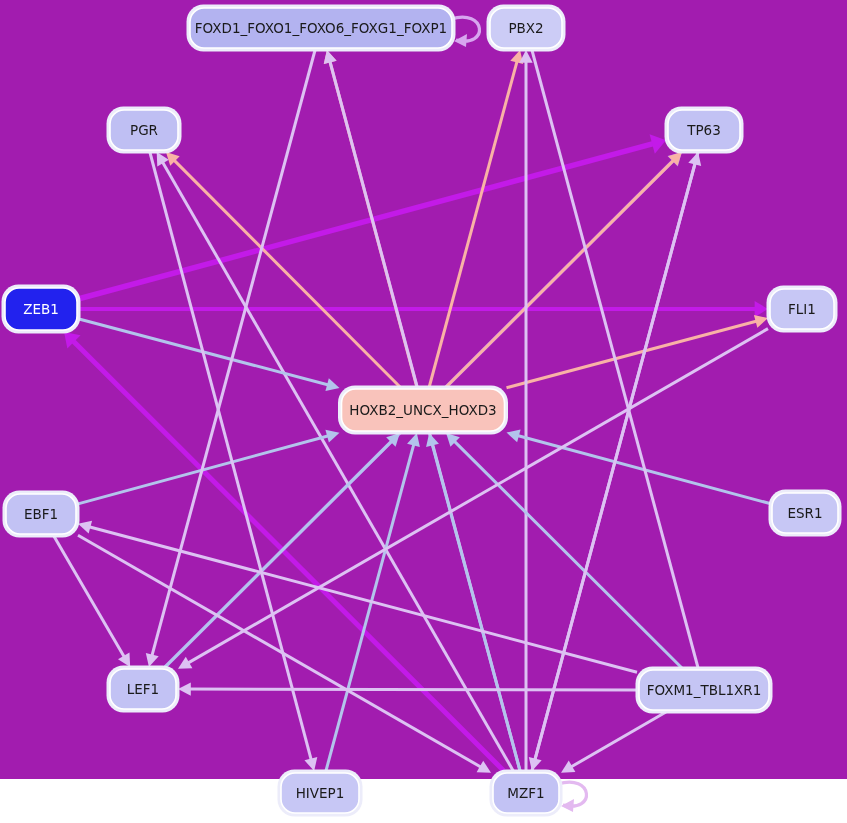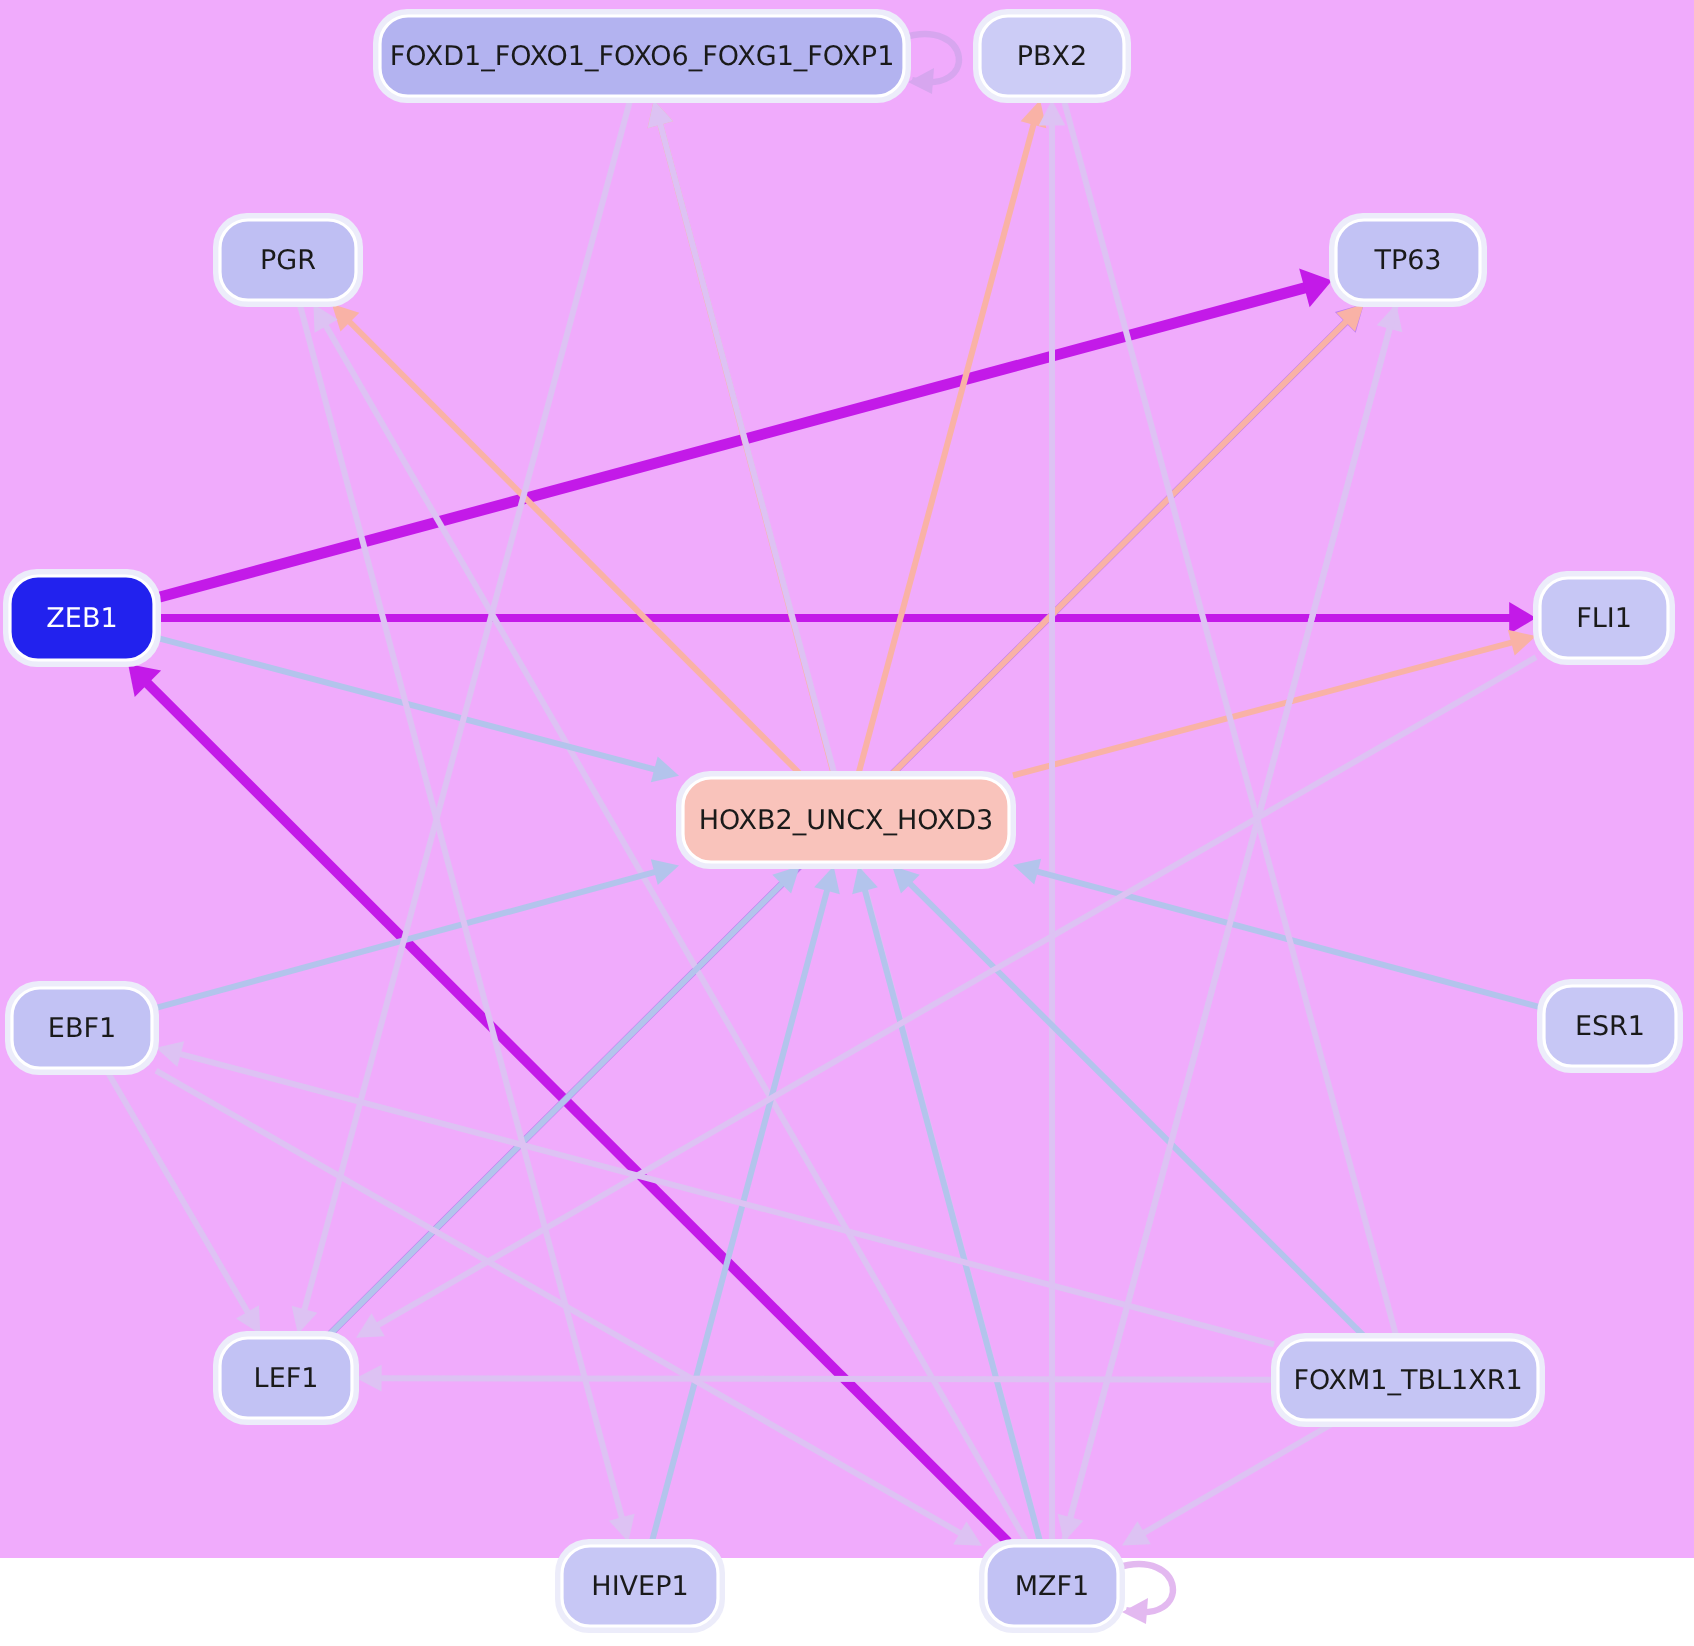--- a/index.html
+++ b/index.html
@@ -1,17 +1,17 @@
 <!DOCTYPE html>
 <html><head>
 <meta charset="utf-8">
 <style>
   html,body{margin:0;padding:0;background:#ffffff;}
   body{width:847px;height:823px;overflow:hidden;font-family:"DejaVu Sans",sans-serif;}
-  #canvas{position:relative;width:847px;height:779px;background:#f0abfc;}
+  #canvas{position:relative;width:847px;height:779px;background:#a21caf;}
   svg{display:block;}
   .node-label{font-family:"DejaVu Sans",sans-serif;font-size:13.5px;dominant-baseline:middle;text-anchor:middle;}
 </style>
 </head>
 <body>
 
 <div id="canvas">
   <svg id="net" width="847" height="823" viewBox="0 0 847 823" xmlns="http://www.w3.org/2000/svg">
     <g id="edge-layer">
         <g>

